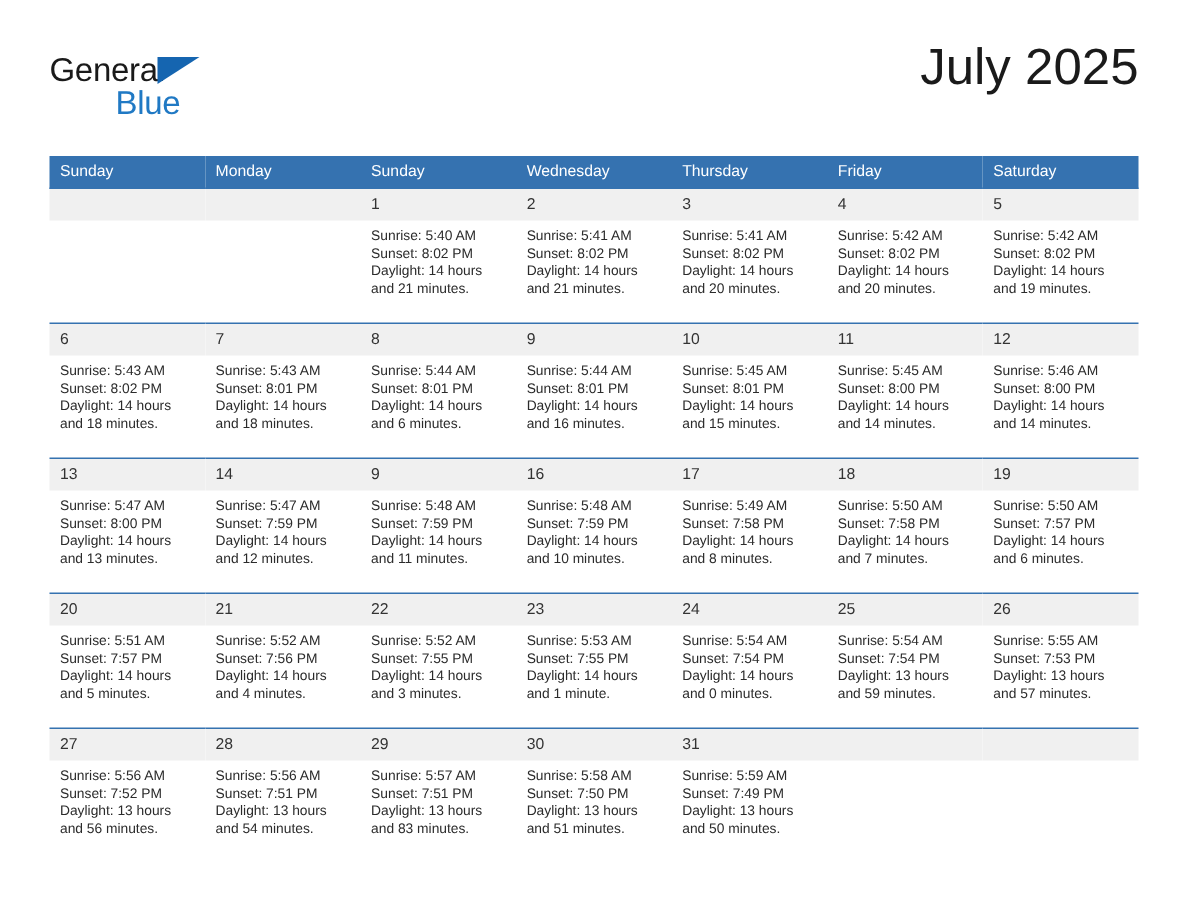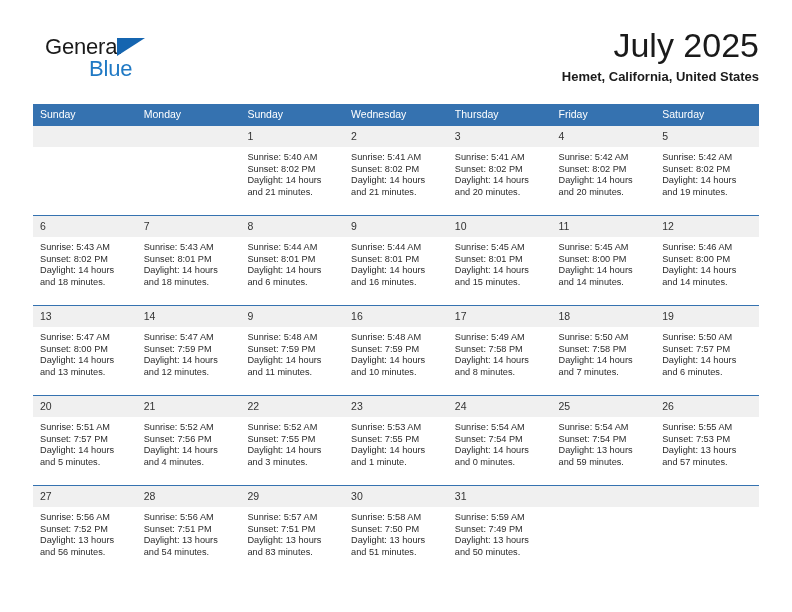--- a/index.html
+++ b/index.html
@@ -18,21 +18,20 @@
     background: #ffffff;
   }
 
   
   .header {
     position: absolute;
     left: 33px;
     top: 30px;
     right: 33px;
     height: 70px;
-    margin-left: 12px;
   }
   .logo {
     position: absolute;
     left: 0;
     top: 4px;
     width: 180px;
     height: 52px;
   }
   .logo-general {
     position: absolute;
@@ -142,21 +141,20 @@
   <div class="header">
 
     <div class="logo">
       <span class="logo-general">General</span>
       <span class="logo-triangle"></span>
       <span class="logo-blue">Blue</span>
     </div>
 
     <div class="title-block">
       <div class="cal-title">July 2025</div>
-      <div class="cal-location">Hemet, California, United States</div>
     </div>
 
   </div>
 
   <table class="calendar">
     <colgroup>
       <col>
         <col>
         <col>
         <col>

